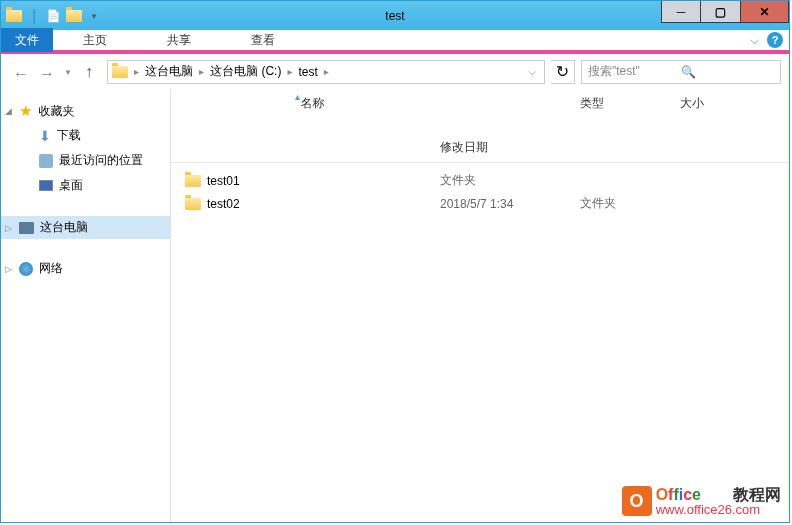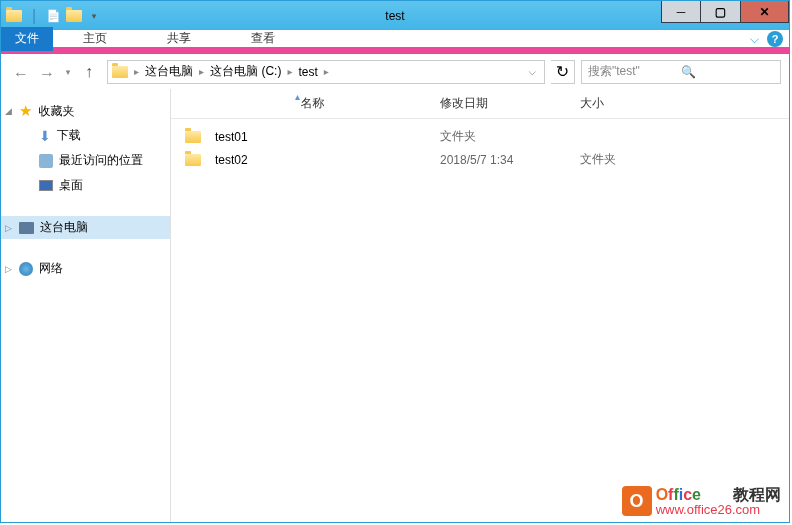--- a/index.html
+++ b/index.html
@@ -10,21 +10,21 @@
     .titlebar { height: 29px; background: linear-gradient(#5ec3ee, #42b5e8); display: flex; align-items: center; position: relative; }
     .titlebar-icons { display: flex; align-items: center; gap: 2px; padding-left: 4px; }
     .titlebar-icons .ticon { width: 18px; height: 18px; display: flex; align-items: center; justify-content: center; }
     .titlebar-title { position: absolute; left: 50%; transform: translateX(-50%); font-size: 12px; color: #000; }
     .window-controls { position: absolute; right: 0; top: 0; display: flex; }
     .wc-btn { width: 40px; height: 22px; border: 1px solid #333a4a; border-top: none; display: flex; align-items: center; justify-content: center; font-size: 12px; font-weight: bold; }
     .wc-min { background: #d1d5dc; }
     .wc-max { background: #d1d5dc; border-left: none; }
     .wc-close { background: #d46a5c; border-left: none; width: 48px; }
     
-    .ribbon-tabs { height: 24px; background: #fff; display: flex; align-items: center; border-bottom: 7px solid #ec4899; position: relative; }
+    .ribbon-tabs { height: 24px; background: #fff; display: flex; align-items: center; border-bottom: 4px solid #ec4899; position: relative; }
     .ribbon-file { background: #1979ca; color: #fff; padding: 4px 14px; font-size: 12px; height: 24px; display: flex; align-items: center; }
     .ribbon-tab { padding: 4px 30px; font-size: 12px; color: #333; height: 24px; display: flex; align-items: center; }
     .ribbon-right { position: absolute; right: 6px; display: flex; gap: 8px; align-items: center; }
     
     .navbar { height: 35px; display: flex; align-items: center; padding: 0 8px; gap: 2px; }
     .nav-btn { width: 24px; height: 24px; display: flex; align-items: center; justify-content: center; color: #888; border-radius: 3px; }
     .nav-btn.active { color: #555; }
     .breadcrumb { flex: 1; height: 24px; border: 1px solid #ccc; display: flex; align-items: center; padding: 0 4px; margin: 0 4px; font-size: 12px; background: #fff; }
     .bc-seg { display: flex; align-items: center; padding: 0 4px; }
     .bc-sep { color: #888; padding: 0 2px; font-size: 10px; }
@@ -36,28 +36,28 @@
     .sidebar { width: 170px; border-right: 1px solid #e0e0e0; padding: 10px 0; font-size: 12px; }
     .side-group { margin-bottom: 18px; }
     .side-header { display: flex; align-items: center; padding: 3px 8px 3px 18px; gap: 6px; }
     .side-item { display: flex; align-items: center; padding: 4px 8px 4px 38px; gap: 6px; }
     .expand { position: absolute; left: 4px; color: #888; font-size: 9px; }
     .side-header { position: relative; }
     
     .filearea { flex: 1; }
     .columns { display: flex; padding: 6px 14px; border-bottom: 1px solid #e8e8e8; font-size: 12px; color: #333; }
     .col-name { width: 255px; position: relative; text-align: center; }
-    .col-date { width: 140px; }
+    .col-date { width: 140px; margin-top: 44px; }
     .col-type { width: 100px; }
     .col-size { width: 60px; }
     .sort-arrow { position: absolute; left: 110px; top: -4px; font-size: 10px; color: #5a9bd4; }
     
     .filelist { padding: 6px 0; }
     .filerow { display: flex; padding: 3px 14px; font-size: 12px; align-items: center; }
-    .filerow .fname { width: 255px; display: flex; align-items: center; gap: 14px; }
+    .filerow .fname { width: 255px; display: flex; align-items: center; gap: 6px; }
     .filerow .fdate { width: 140px; color: #666; }
     .filerow .ftype { width: 100px; color: #666; }
     
     .folder-ico { width: 16px; height: 12px; background: linear-gradient(#ffe9a6, #f7ca4d); border-radius: 1px; position: relative; display: inline-block; }
     .folder-ico::before { content: ""; position: absolute; top: -3px; left: 0; width: 6px; height: 3px; background: #f7ca4d; border-radius: 1px 1px 0 0; }
     
     .star-ico { color: #f7b500; font-size: 15px; }
     .dl-ico { color: #5b93d0; font-size: 14px; }
     .desk-ico { width: 14px; height: 11px; background: #3a6db5; border: 1px solid #888; display: inline-block; }
     .recent-ico { width: 14px; height: 14px; display: inline-block; background: #8ab5d6; border-radius: 2px; }
@@ -188,20 +188,21 @@
       </div>
     </div>
 
     <div class="filearea">
       <div class="columns">
         <div class="col-name">
           <span>名称</span>
           <span class="sort-arrow">▴</span>
         </div>
         <div class="col-date">修改日期</div>
+        <div class="col-type">类型</div>
         <div class="col-size">大小</div>
       </div>
       <div class="filelist">
         <div class="filerow">
           <div class="fname">
               <span class="folder-ico"></span>
               <span>test01</span>
             </div>
           <div class="ftype">文件夹</div>
         </div>

